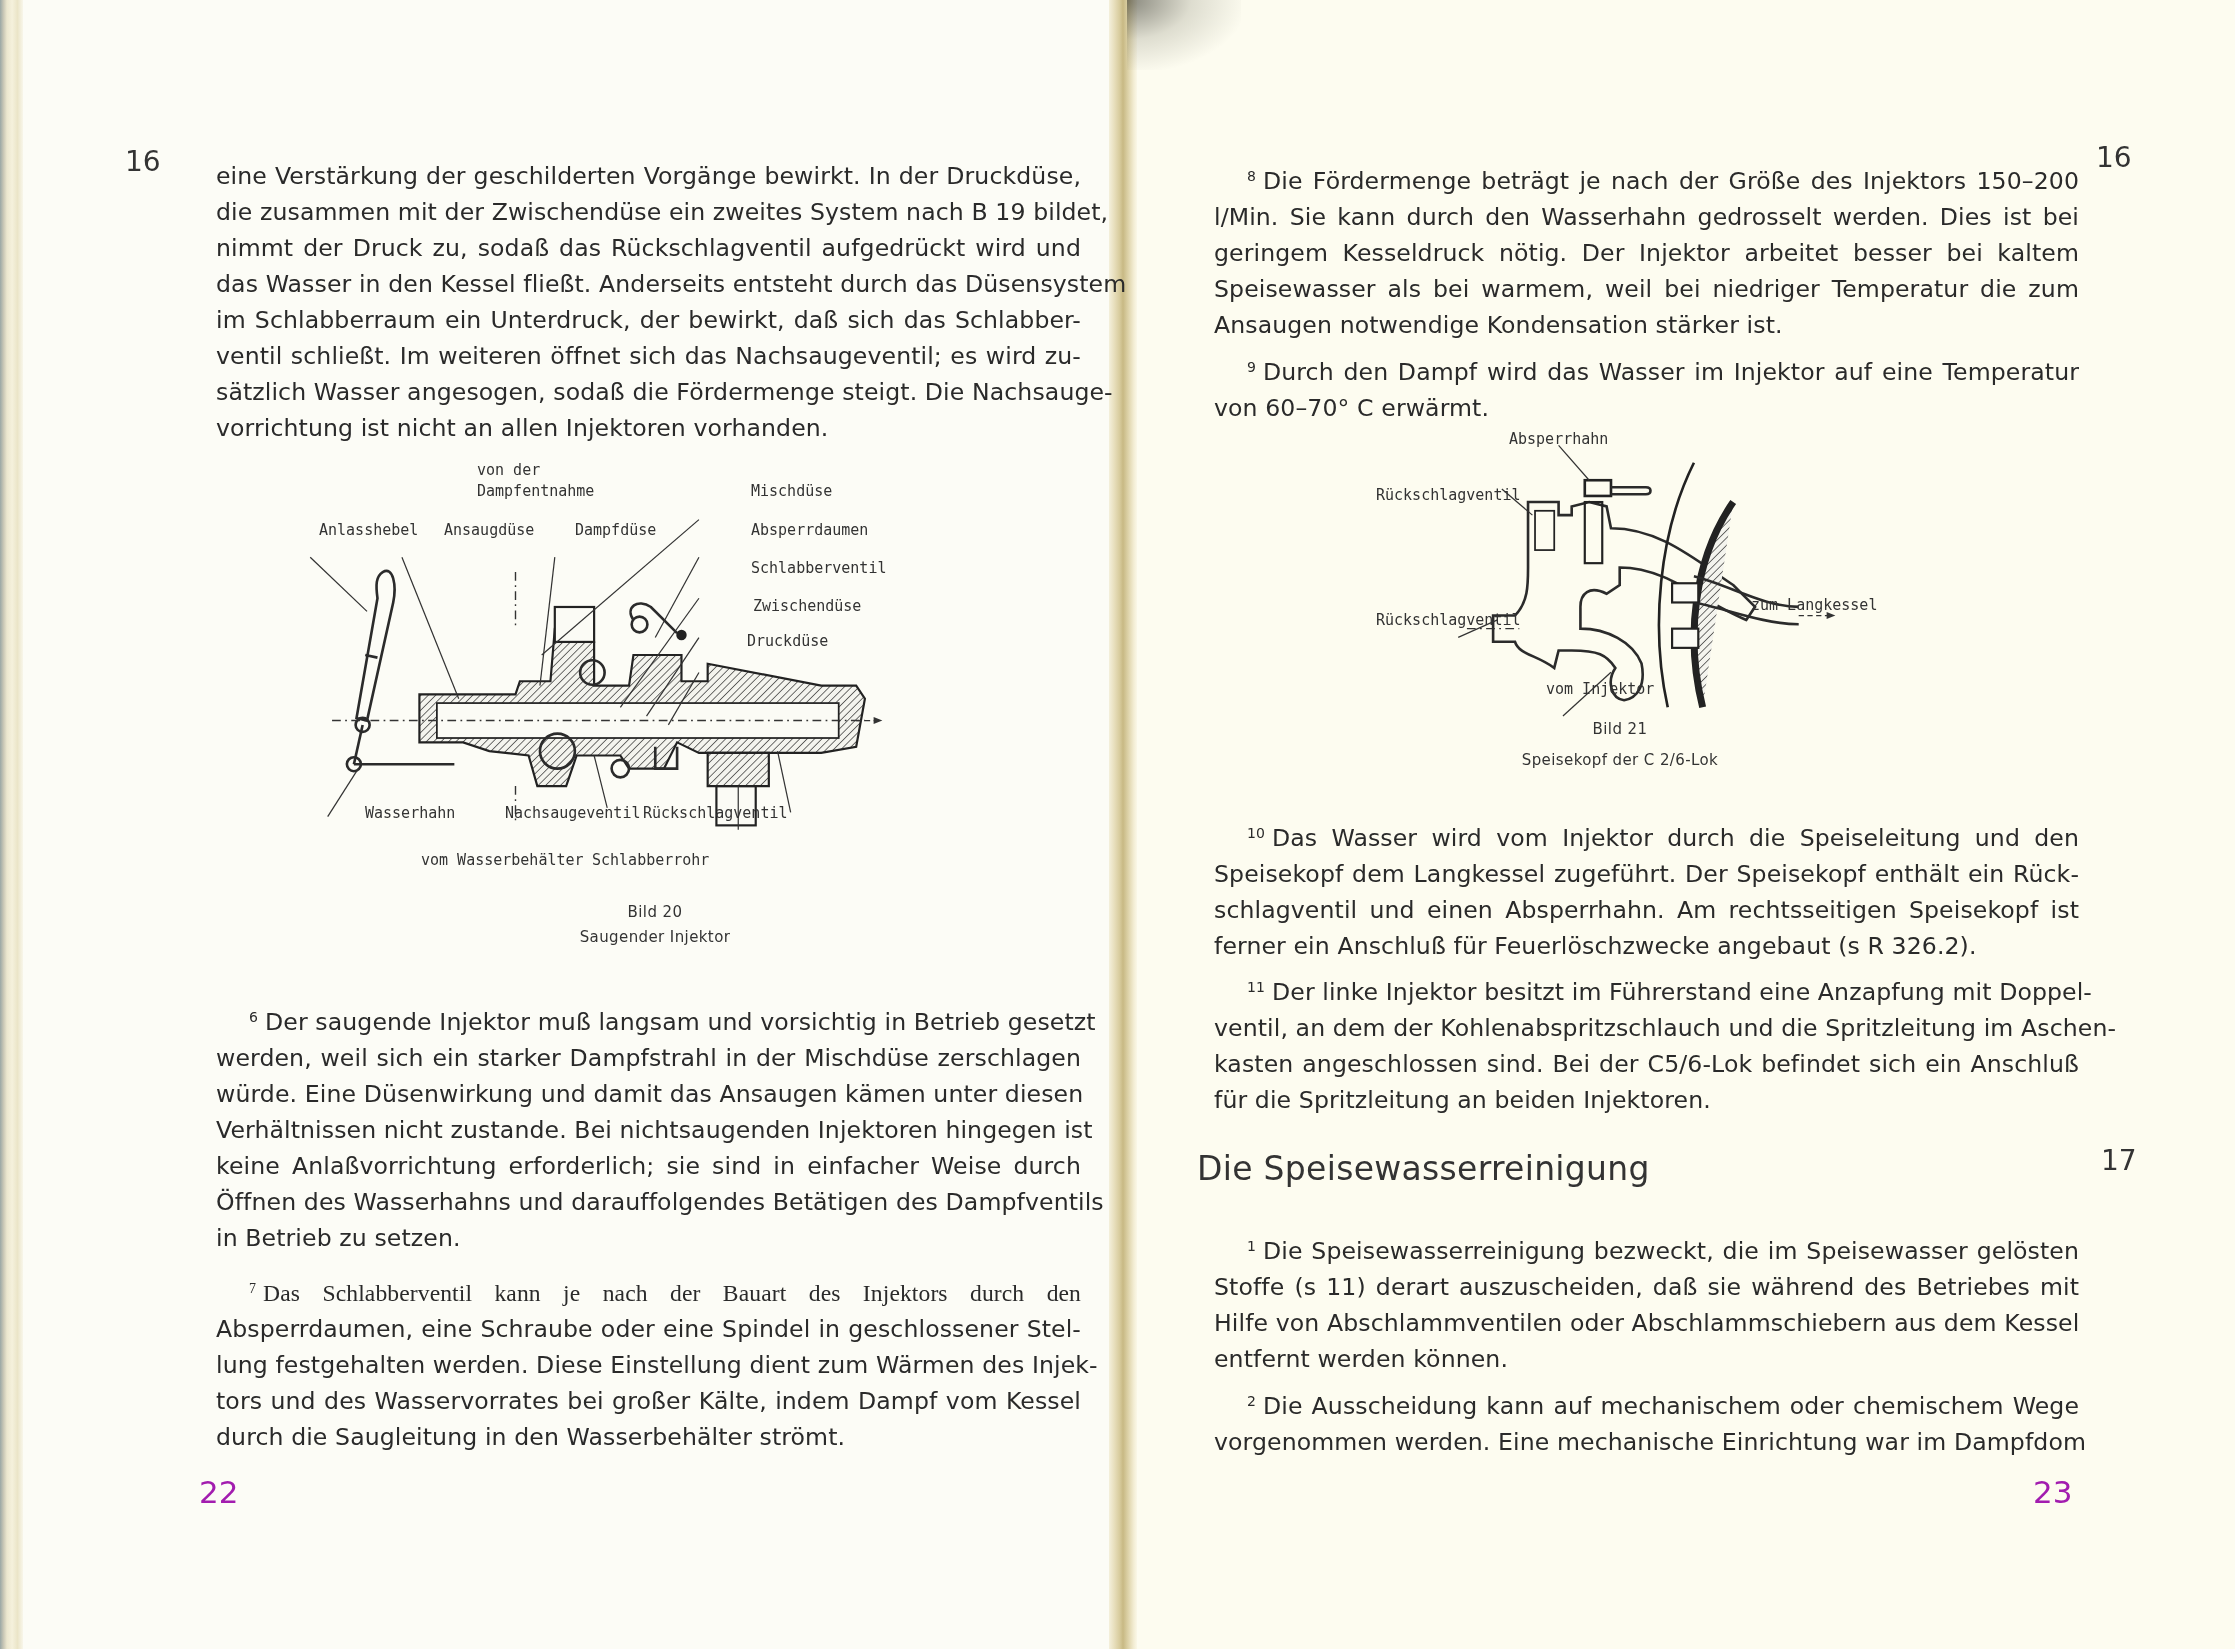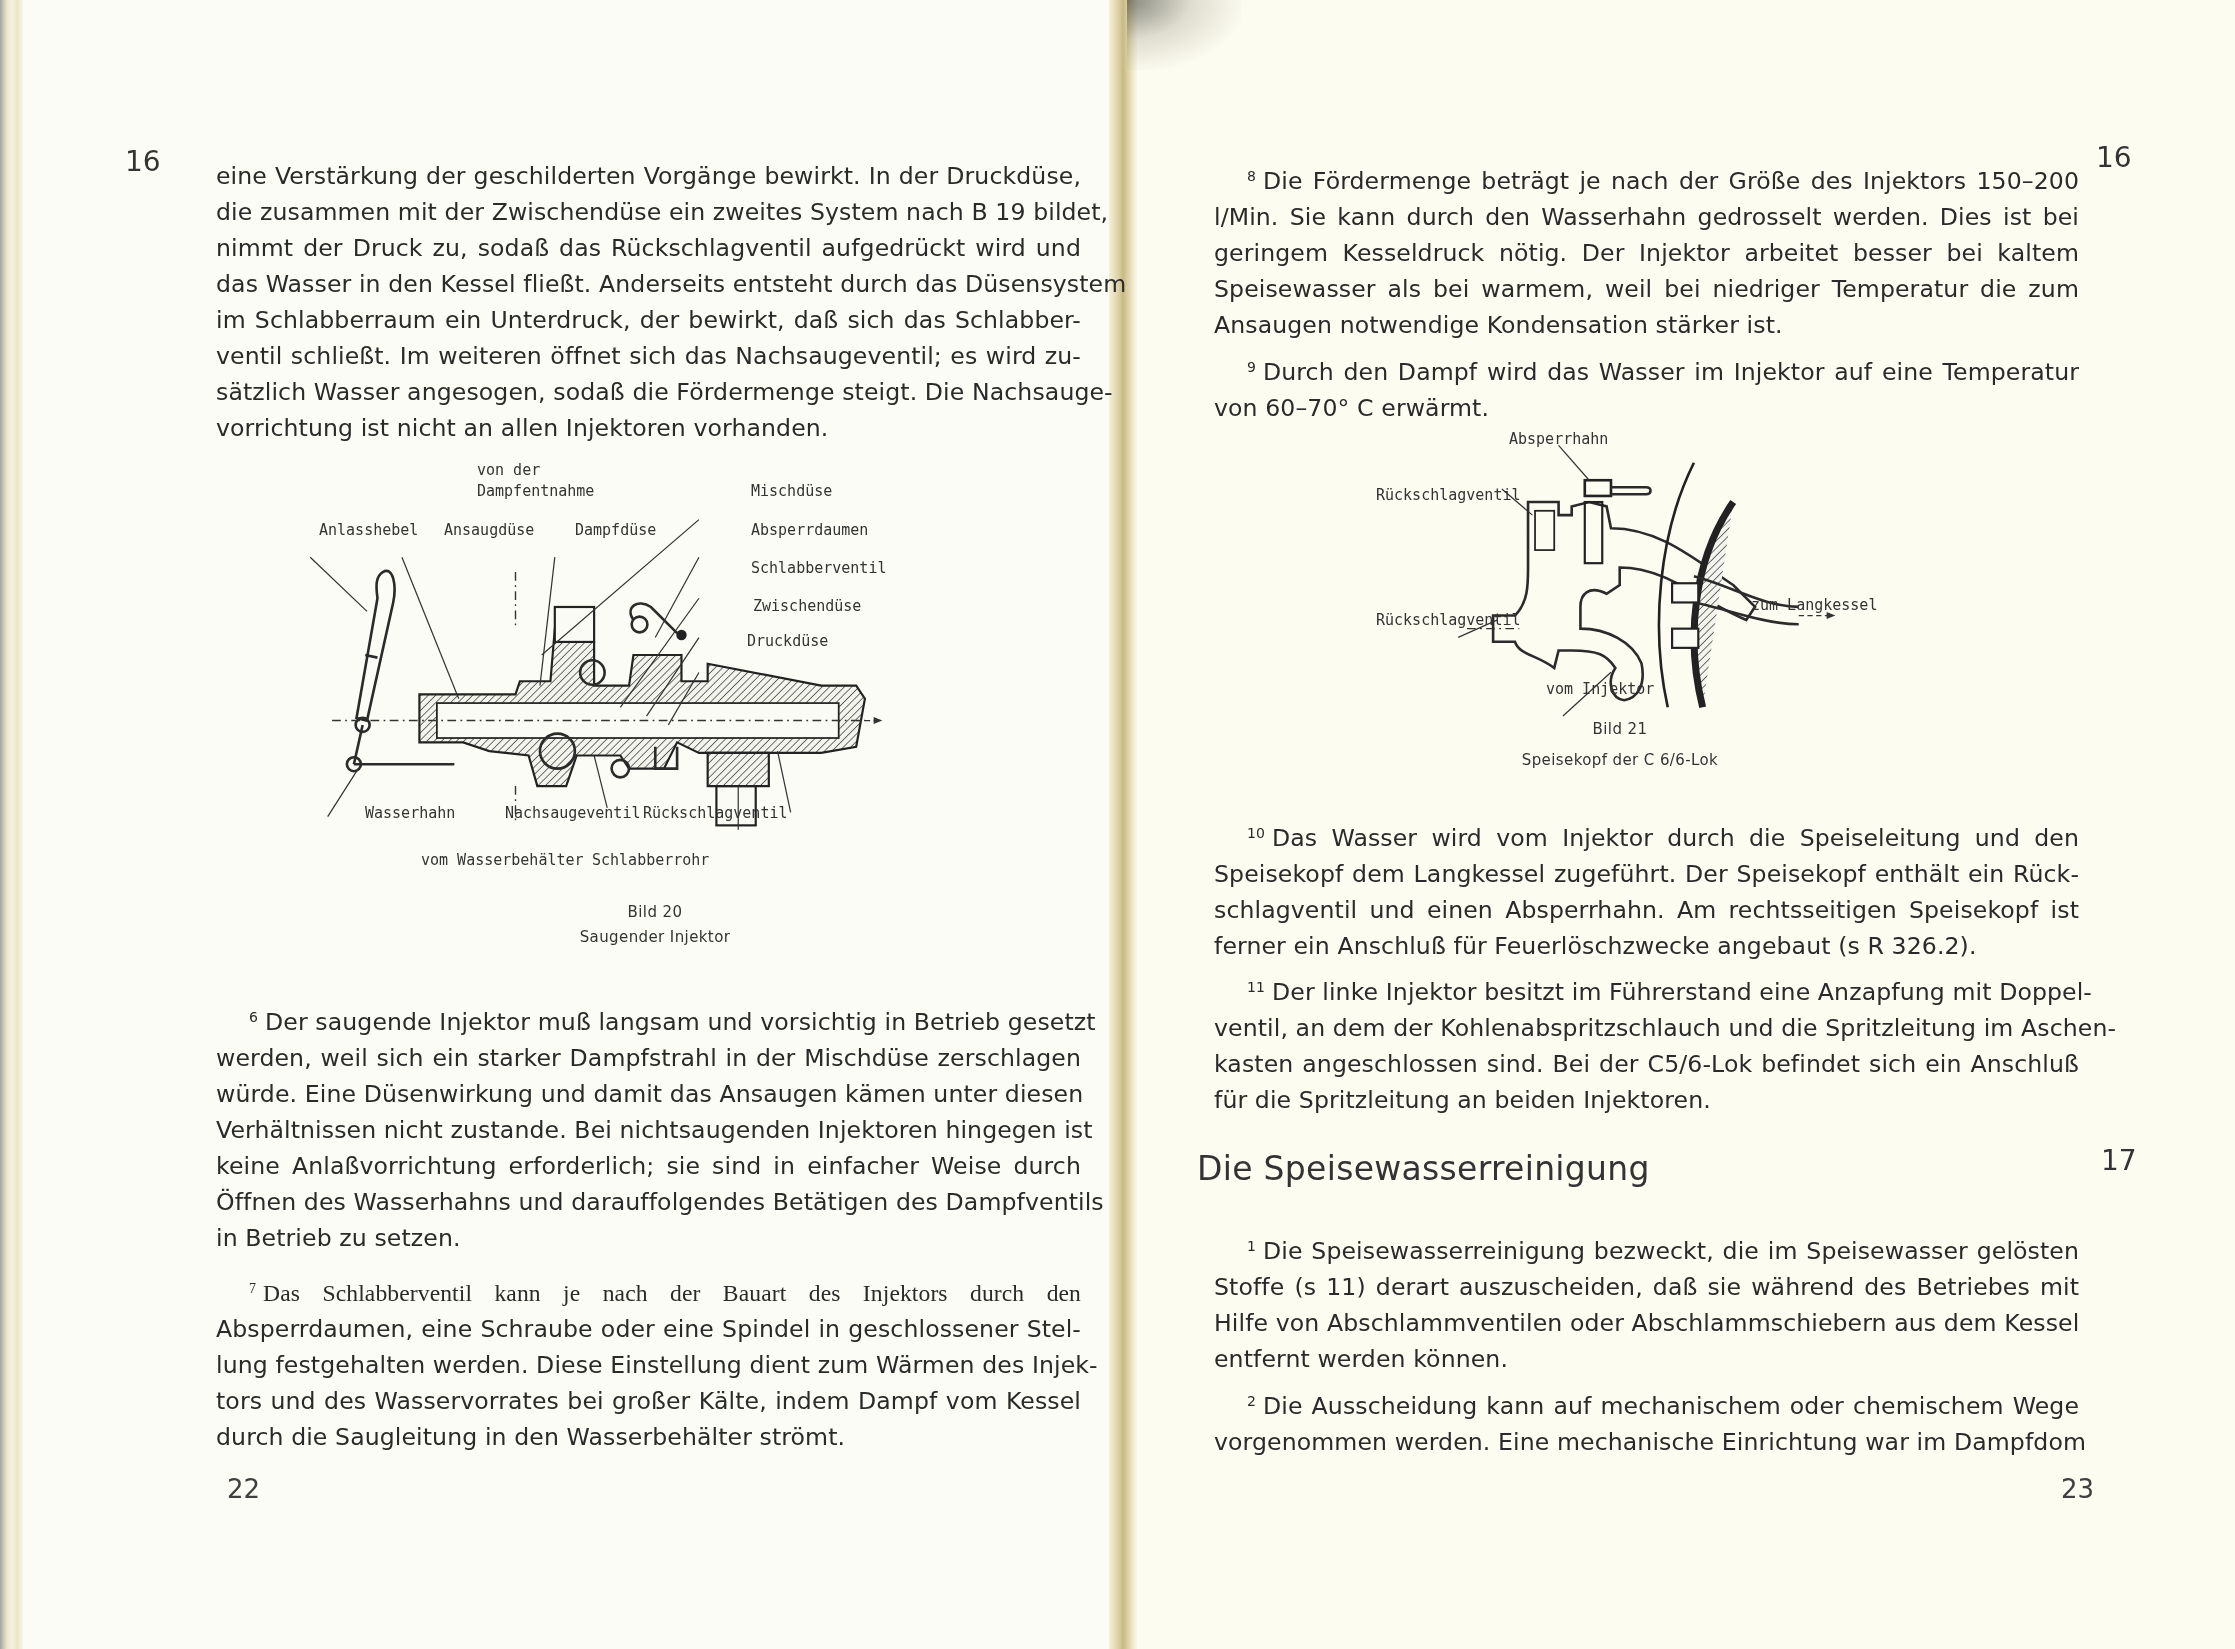--- a/index.html
+++ b/index.html
@@ -25,21 +25,21 @@
     background:radial-gradient(ellipse at 0 0, rgba(40,40,30,0.55) 0, rgba(80,80,60,0.18) 40%, rgba(255,255,255,0) 75%);
   }
   .para {
     position:absolute; font-size:23.6px; line-height:36px; text-align:justify;
     letter-spacing:0.1px; margin:17px;
   }
   .para .line { display:block; text-align:justify; text-align-last:justify; white-space:nowrap; }
   .para .line.last { text-align-last:left; }
   sup.pn { font-size:14px; vertical-align:7.9px; margin-right:7px; }
   .margin-num { position:absolute; font-size:28px; color:#333; }
-  .page-num { position:absolute; font-size:26px; color:#404040;margin-left:28px; }
+  .page-num { position:absolute; font-size:31px; color:#a21caf; }
   .heading { position:absolute; font-size:33px; color:#333; letter-spacing:0.3px; }
   .fig-label {
     position:absolute; font-family:"DejaVu Sans Mono","Liberation Mono",monospace;
     font-size:15px; color:#333; white-space:nowrap;
   }
   .caption { position:absolute; text-align:center; font-size:15px; color:#333; white-space:nowrap; letter-spacing:0.4px; }
   svg.figure { position:absolute; overflow:visible; }
   svg.figure .stroke { stroke:#2b2b2b; fill:none; stroke-width:3; }
   svg.figure .thin { stroke:#333; fill:none; stroke-width:1.4; }
   svg.figure .hatch { fill:url(#hatch); stroke:#222; stroke-width:2.5; }
@@ -194,21 +194,21 @@
   <line class="thin" x1="150" y1="300" x2="205" y2="250"></line>
 </svg>
 
 <div class="fig-label" style="left:1509px; top:430px;">Absperrhahn</div>
 <div class="fig-label" style="left:1376px; top:486px;">Rückschlagventil</div>
 <div class="fig-label" style="left:1376px; top:611px;">Rückschlagventil</div>
 <div class="fig-label" style="left:1751px; top:596px;">zum Langkessel</div>
 <div class="fig-label" style="left:1546px; top:680px;">vom Injektor</div>
 
 <div class="caption" style="left:1489px; width:262px; top:720px;">Bild 21</div>
-<div class="caption" style="left:1489px; width:262px; top:751px;">Speisekopf der C 6/6-Lok</div>
+<div class="caption" style="left:1489px; width:262px; top:751px;">Speisekopf der C 2/6-Lok</div>
 
 <div class="para" style="left:1197px; top:798px; width:865px;">
     <span class="line" style="padding-left: 33px;"><sup class="pn">10</sup>Das Wasser wird vom Injektor durch die Speiseleitung und den</span>
     <span class="line">Speisekopf dem Langkessel zugeführt. Der Speisekopf enthält ein Rück-</span>
     <span class="line">schlagventil und einen Absperrhahn. Am rechtsseitigen Speisekopf ist</span>
     <span class="line last">ferner ein Anschluß für Feuerlöschzwecke angebaut (s R 326.2).</span>
   </div>
 <div class="para" style="left:1197px; top:952px; width:865px;">
     <span class="line" style="padding-left: 33px;"><sup class="pn">11</sup>Der linke Injektor besitzt im Führerstand eine Anzapfung mit Doppel-</span>
     <span class="line">ventil, an dem der Kohlenabspritzschlauch und die Spritzleitung im Aschen-</span>

